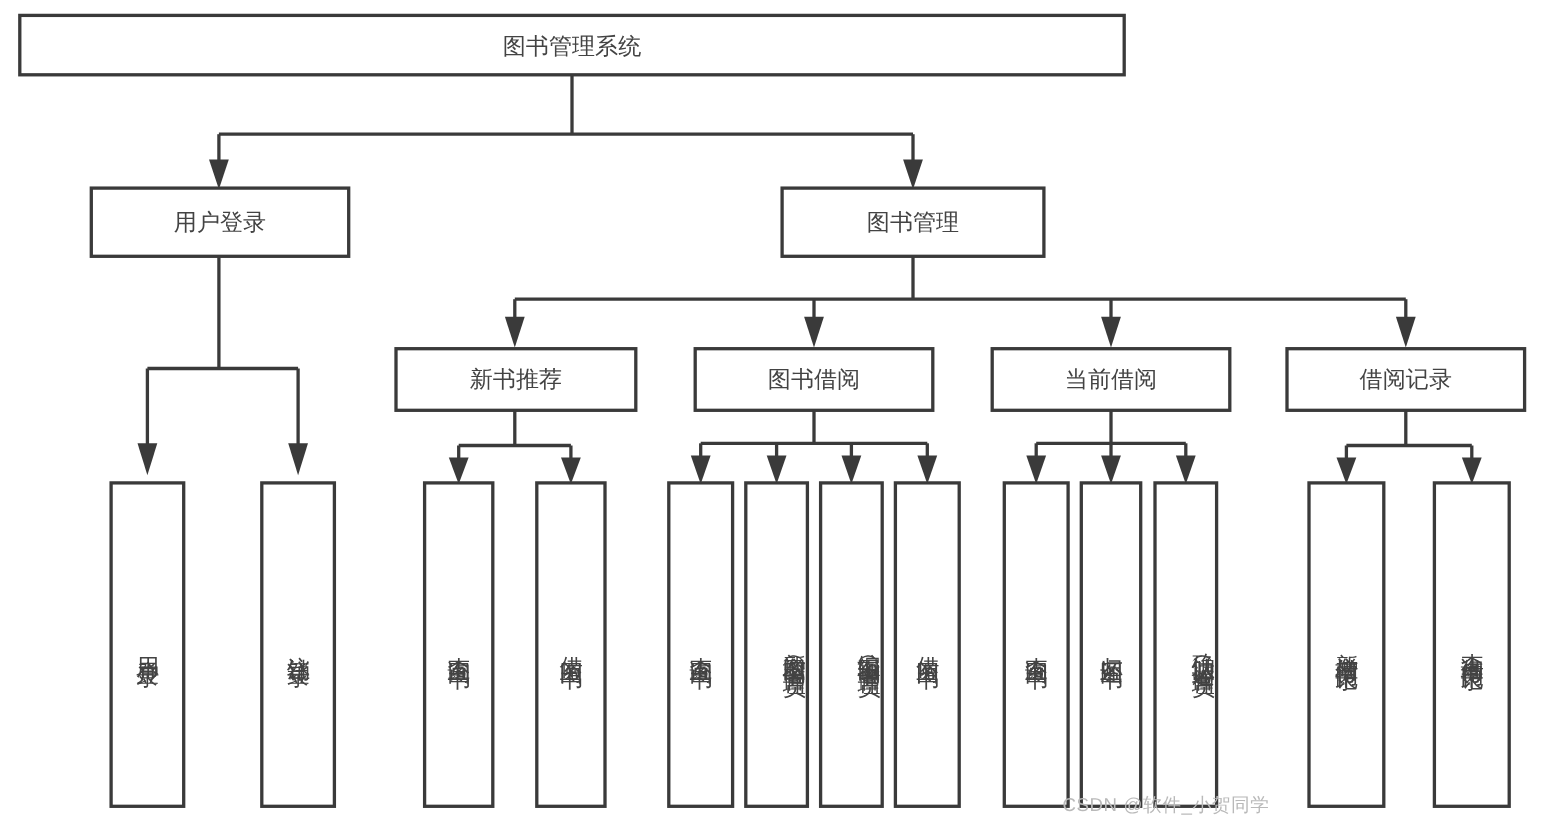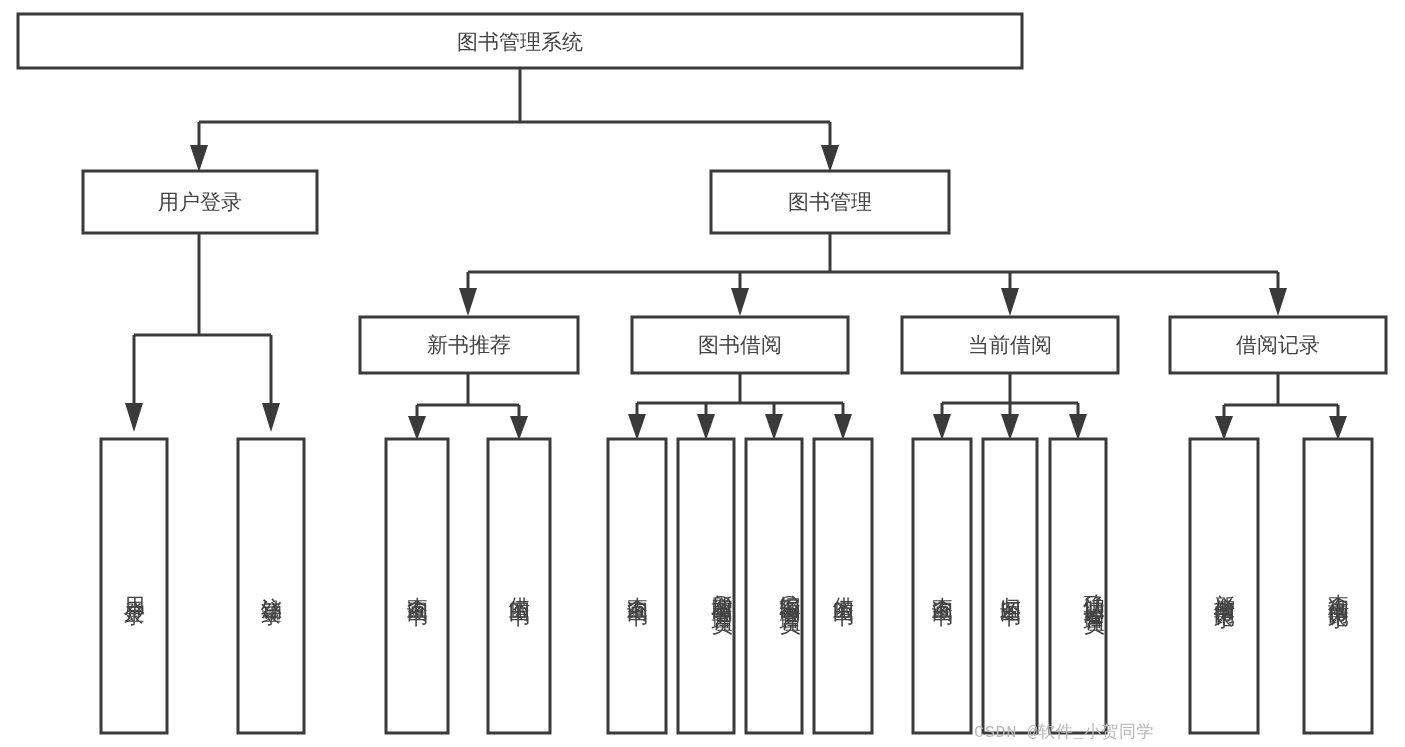--- a/index.html
+++ b/index.html
@@ -60,21 +60,21 @@
     display: flex;
     align-items: center;
     justify-content: center;
     pointer-events: none;
   }
   .watermark {
     position: absolute;
     right: 8px;
     bottom: 4px;
     color: #b9b9b9;
-    font-family: Liberation Mono, monospace;
+    font-family: Liberation Sans, sans-serif;
     font-size: 17px;
     letter-spacing: 0.5px;
     white-space: nowrap;
   }
 </style>
 </head>
 <body>
 
 <div id="diagram-root">
 

